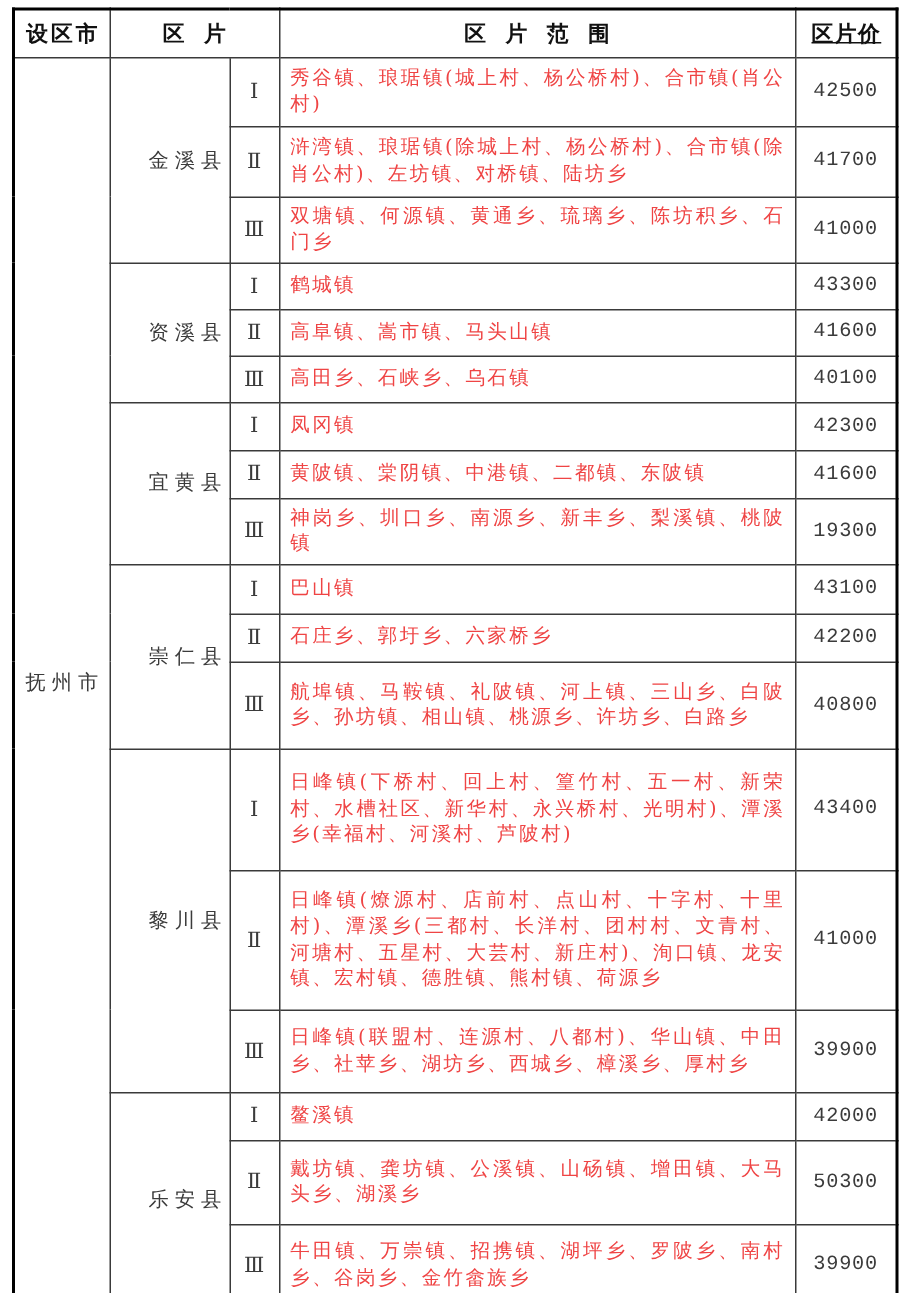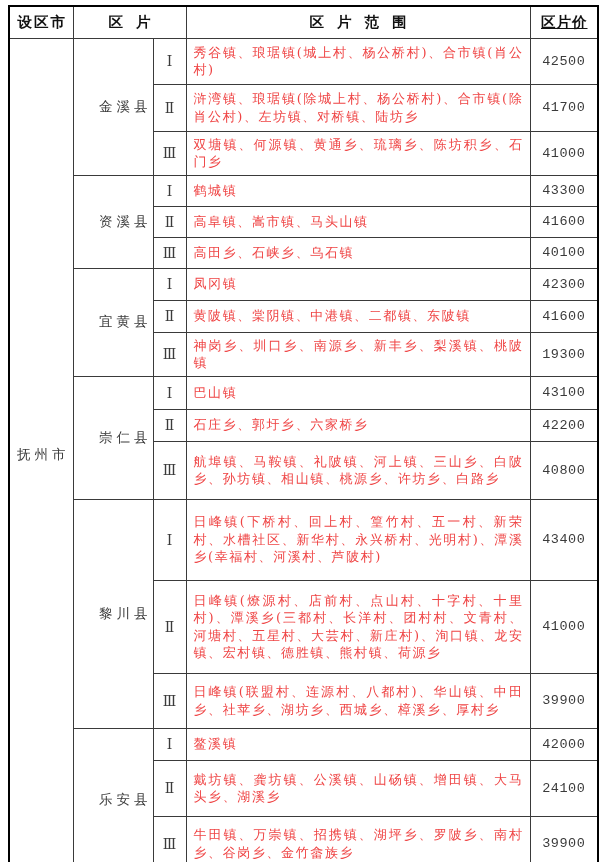--- a/index.html
+++ b/index.html
@@ -191,21 +191,21 @@
 
       <tr style="height:32px">
         <td class="county-cell" rowspan="3">乐安县</td>
         <td class="tier-cell">Ⅰ</td>
         <td class="scope-cell">鳌溪镇</td>
         <td class="price-cell">42000</td>
       </tr>
       <tr style="height:56px">
         <td class="tier-cell">Ⅱ</td>
         <td class="scope-cell">戴坊镇、龚坊镇、公溪镇、山砀镇、增田镇、大马头乡、湖溪乡</td>
-        <td class="price-cell">24100</td>
+        <td class="price-cell">50300</td>
       </tr>
       <tr style="height:56px">
         <td class="tier-cell">Ⅲ</td>
         <td class="scope-cell">牛田镇、万崇镇、招携镇、湖坪乡、罗陂乡、南村乡、谷岗乡、金竹畲族乡</td>
         <td class="price-cell">39900</td>
       </tr>
     </tbody>
   </table>
 </div>
 

